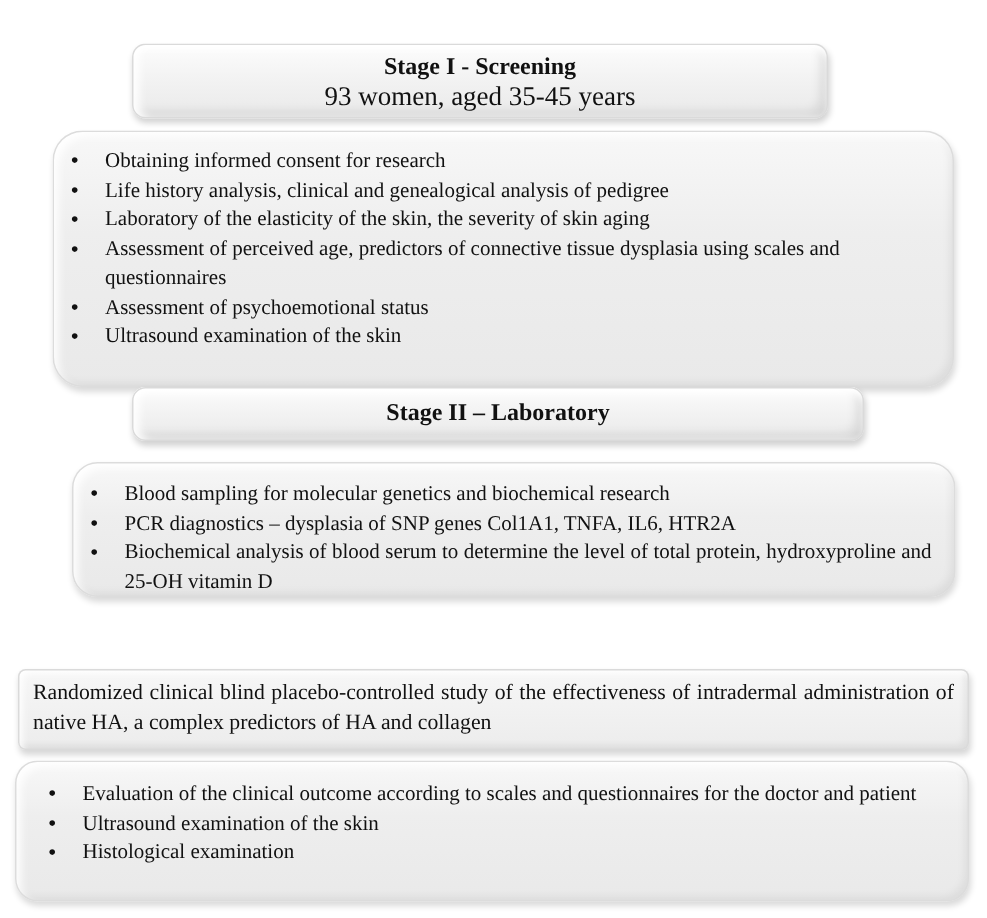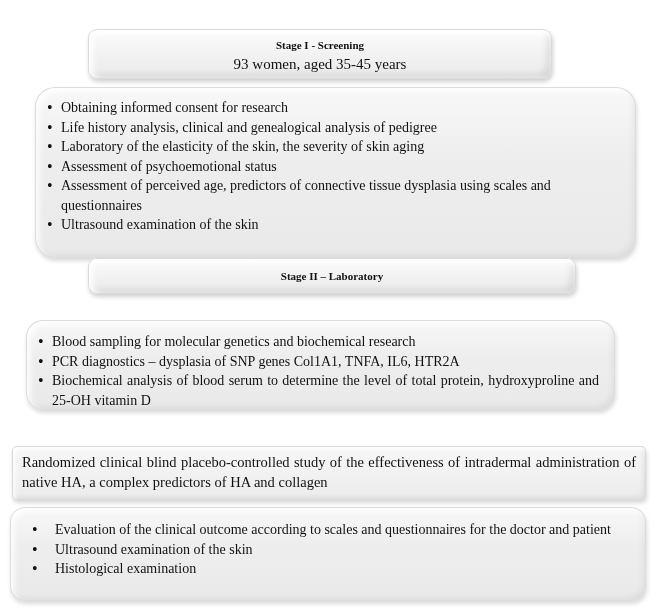--- a/index.html
+++ b/index.html
@@ -29,56 +29,56 @@
       inset -5px -4px 7px rgba(0,0,0,0.10),
       1px 3px 4px rgba(0,0,0,0.18);
     display: flex;
     flex-direction: column;
     justify-content: center;
     align-items: center;
     text-align: center;
   }
   .header-title {
     font-weight: bold;
-    font-size: 11px;
+    font-size: 16px;
     line-height: 20px;
   }
   .header-subtitle {
-    font-size: 15px;
+    font-size: 18px;
     line-height: 19px;
     font-family: Liberation Serif, serif;
   }
   .header1 { left: 88px;  top: 29px;  width: 464px; height: 50px; }
   .header2 { left: 88px;  top: 258px; width: 488px; height: 36px; }
   .header3 { left: 53px;  top: 404px; width: 508px; height: 36px; margin-top: 43px; }
 
   
   .stage-box {
     position: absolute;
     box-sizing: border-box;
     background: linear-gradient(180deg, #f8f8f8 0%, #eeeeee 40%, #e9e9e9 100%);
     border-radius: 20px;
     box-shadow:
       inset 0 0 0 1px #dcdcdc,
       inset 4px 4px 6px rgba(255,255,255,0.95),
       inset -3px -3px 6px rgba(0,0,0,0.06),
       1px 3px 4px rgba(0,0,0,0.15);
   }
   .box1 { left: 35px; top: 87px;  width: 601px; height: 171px; padding: 11px 18px 0 0; }
-  .box2 { left: 26px; top: 308px; width: 589px; height: 90px;  padding: 12px 16px 0 0; border-radius: 17px; margin-top: 12px; }
+  .box2 { left: 48px; top: 308px; width: 589px; height: 90px;  padding: 12px 16px 0 0; border-radius: 17px; }
   .box3 { left: 10px; top: 507px; width: 636px; height: 94px;  padding: 13px 16px 0 0; border-radius: 15px; }
 
   .stage-box ul {
     list-style: none;
     margin: 0;
     padding: 0;
   }
   .stage-box li {
     position: relative;
-    padding-left: 26px;
+    padding-left: 35px;
     font-size: 14px;
     line-height: 19.5px;
   }
   .stage-box li::before {
     content: "\2022";
     position: absolute;
     left: 12px;
     top: 0;
     font-size: 16px;
   }
@@ -118,22 +118,22 @@
   <div class="stage-header header1">
     <div class="header-title">Stage I - Screening</div>
     <div class="header-subtitle">93 women, aged 35-45 years</div>
   </div>
 
   <div class="stage-box box1">
     <ul>
       <li>Obtaining informed consent for research</li>
       <li>Life history analysis, clinical and genealogical analysis of pedigree</li>
       <li>Laboratory of the elasticity of the skin, the severity of skin aging</li>
+      <li>Assessment of perceived age, predictors of connective tissue dysplasia using scales and questionnaires</li>
       <li>Assessment of psychoemotional status</li>
-      <li>Assessment of perceived age, predictors of connective tissue dysplasia using scales and questionnaires</li>
       <li>Ultrasound examination of the skin</li>
     </ul>
   </div>
 
   <div class="stage-header header2">
     <div class="header-title">Stage II – Laboratory</div>
   </div>
 
   <div class="stage-box box2">
     <ul>

